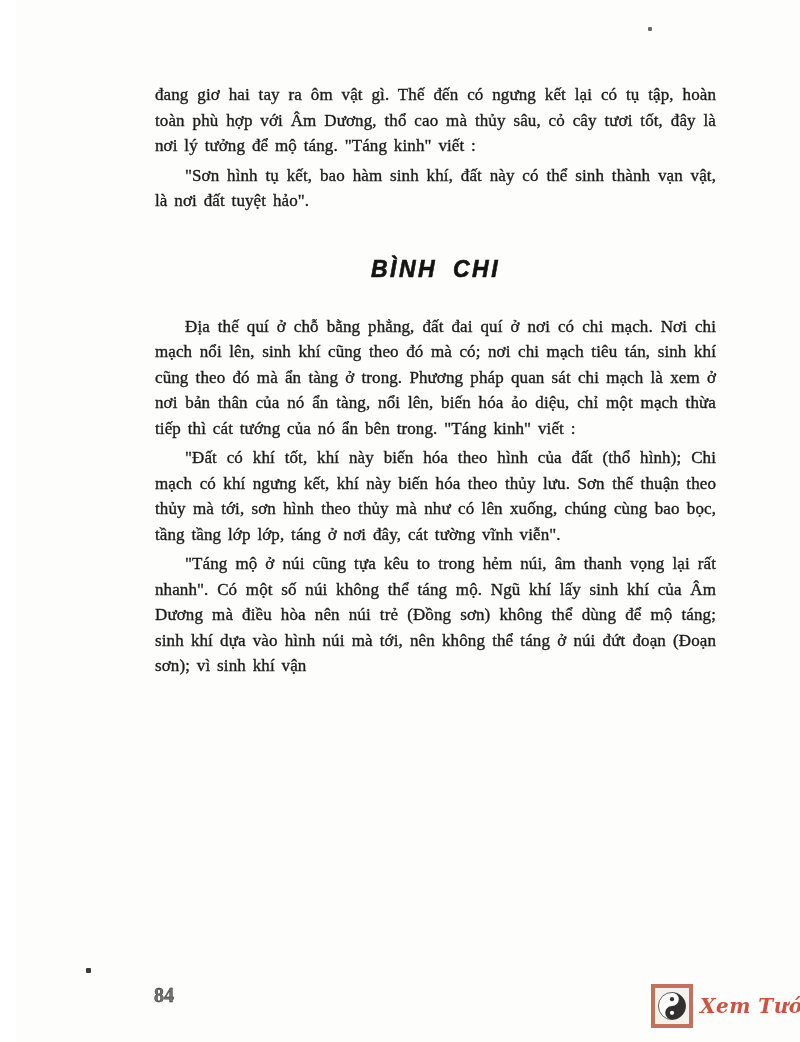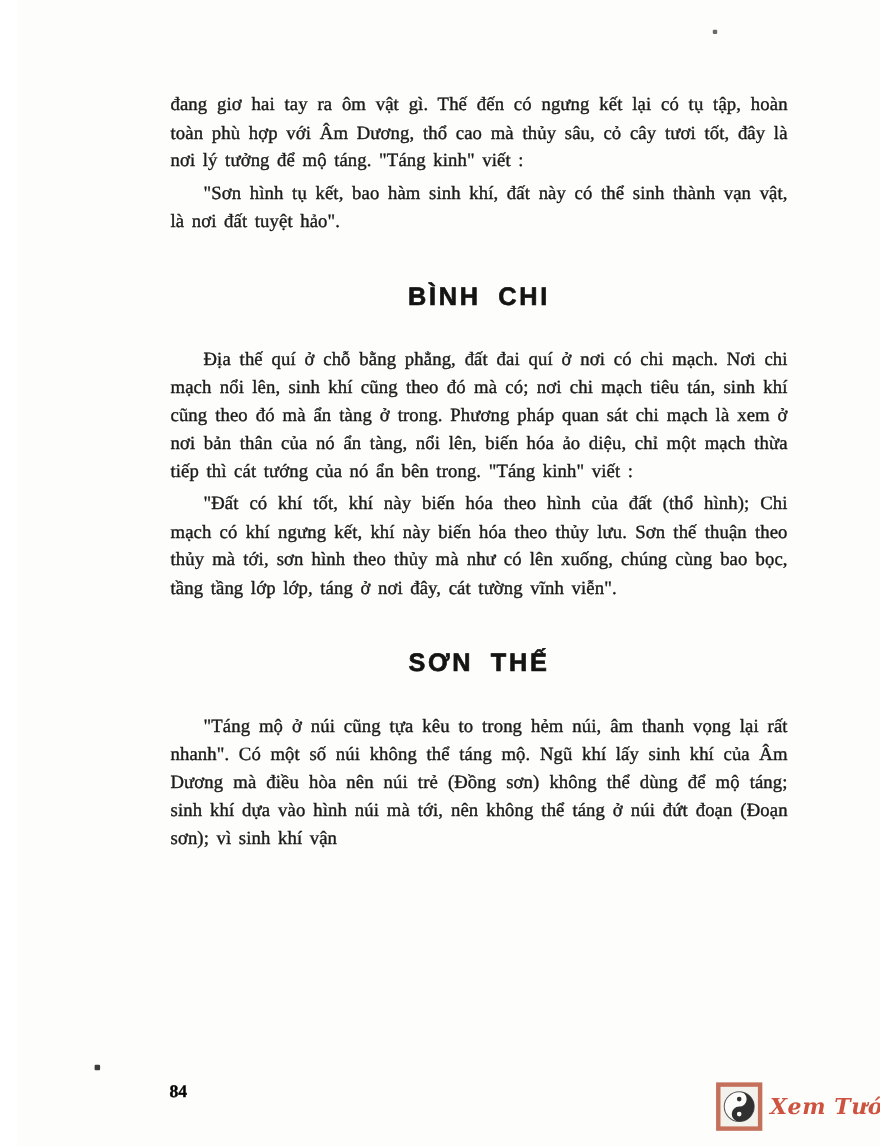--- a/index.html
+++ b/index.html
@@ -36,28 +36,29 @@
   h2.section-heading {
     font-family: "Liberation Sans", sans-serif;
     font-size: 23px;
     font-weight: 900;
     line-height: 30px;
     text-align: center;
     letter-spacing: 2.5px;
     word-spacing: 7px;
     margin: 40px 0 30px 0;
     color: #141414;
+    font-style: italic;
     -webkit-text-stroke: 0.6px #141414;
   }
   .page-number {
     position: absolute;
     left: 138px; top: 984px;
-    font-size: 16px;
+    font-size: 20px;
     font-weight: bold;
-    color: #000000;
+    color: #737373;
     -webkit-text-stroke: 0.4px #161616;
   }
   .watermark {
     position: absolute;
     left: 635px; top: 984px;
     display: flex;
     align-items: center;
     gap: 7px;
   }
   .wm-frame {
@@ -91,21 +92,20 @@
     <p class="body-par no-indent">đang giơ hai tay ra ôm vật gì. Thế đến có ngưng kết lại có tụ tập, hoàn toàn phù hợp với Âm Dương, thổ cao mà thủy sâu, cỏ cây tươi tốt, đây là nơi lý tưởng để mộ táng. "Táng kinh" viết :</p>
 
     <p class="body-par">"Sơn hình tụ kết, bao hàm sinh khí, đất này có thể sinh thành vạn vật, là nơi đất tuyệt hảo".</p>
 
     <h2 class="section-heading">BÌNH CHI</h2>
 
     <p class="body-par">Địa thế quí ở chỗ bằng phẳng, đất đai quí ở nơi có chi mạch. Nơi chi mạch nổi lên, sinh khí cũng theo đó mà có; nơi chi mạch tiêu tán, sinh khí cũng theo đó mà ẩn tàng ở trong. Phương pháp quan sát chi mạch là xem ở nơi bản thân của nó ẩn tàng, nổi lên, biến hóa ảo diệu, chỉ một mạch thừa tiếp thì cát tướng của nó ẩn bên trong. "Táng kinh" viết :</p>
 
     <p class="body-par">"Đất có khí tốt, khí này biến hóa theo hình của đất (thổ hình); Chi mạch có khí ngưng kết, khí này biến hóa theo thủy lưu. Sơn thế thuận theo thủy mà tới, sơn hình theo thủy mà như có lên xuống, chúng cùng bao bọc, tầng tầng lớp lớp, táng ở nơi đây, cát tường vĩnh viễn".</p>
 
-    <h2 class="section-heading">SƠN THẾ</h2>
 
 
     <p class="body-par">"Táng mộ ở núi cũng tựa kêu to trong hẻm núi, âm thanh vọng lại rất nhanh". Có một số núi không thể táng mộ. Ngũ khí lấy sinh khí của Âm Dương mà điều hòa nên núi trẻ (Đồng sơn) không thể dùng để mộ táng; sinh khí dựa vào hình núi mà tới, nên không thể táng ở núi đứt đoạn (Đoạn sơn); vì sinh khí vận</p>
 
   </div>
 
   <div class="page-number">84</div>
 
   <div class="watermark">
     <div class="wm-frame" style="border-color: rgb(196, 112, 90);">

